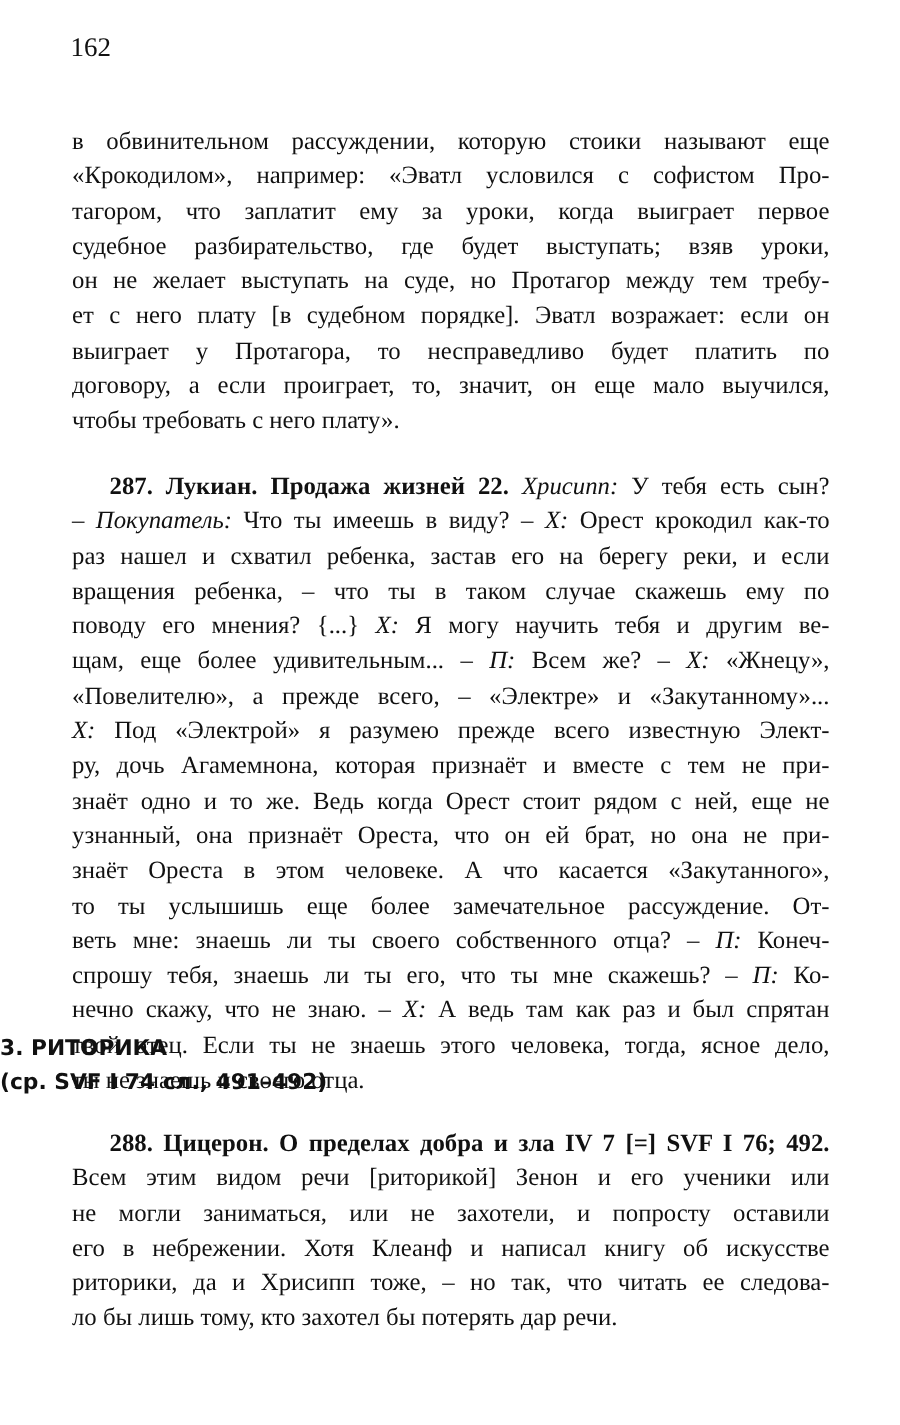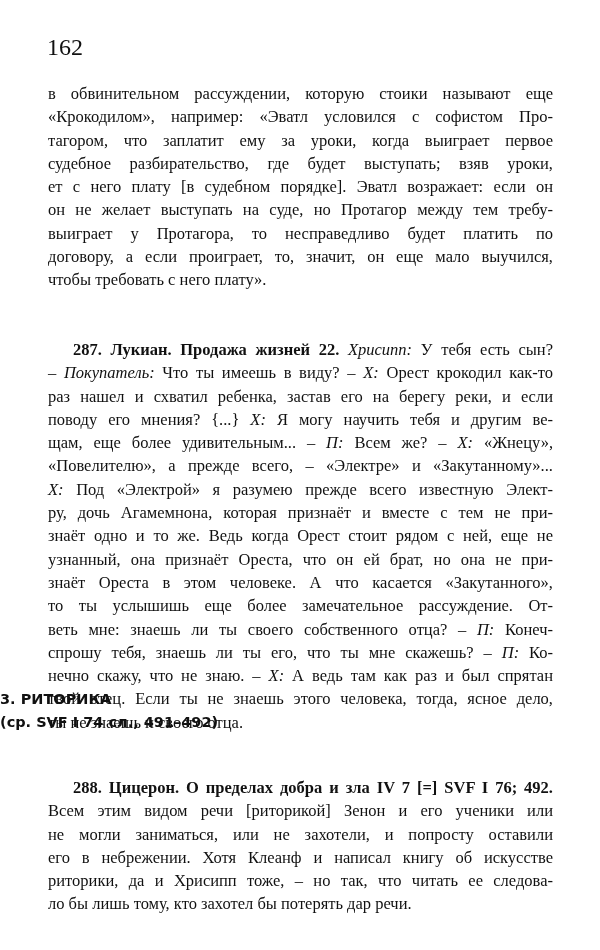--- a/index.html
+++ b/index.html
@@ -1,62 +1,63 @@
 <!DOCTYPE html>
 <html><head>
   <meta charset="utf-8">
   <style>
     html, body { margin: 0; padding: 0; background: #ffffff; }
     body { width: 600px; height: 950px; position: relative; overflow: hidden;
            font-family: "Liberation Serif", "DejaVu Serif", serif; color: #111; }
-    .page-number { position: absolute; left: 47px; top: 34px; font-size: 24px; }
+    .page-number { position: absolute; left: 47px; top: 21px; font-size: 18px; }
     .block { position: absolute; left: 48px; width: 505px; }
     .line { display: block; font-size: 16.5px; line-height: 23.3px; height: 23.3px;
             text-align: justify; text-align-last: justify; white-space: nowrap; overflow: visible; }
     .line.last { text-align-last: left; }
     .line .inner { display: inline-block; width: 100%; text-align: justify; text-align-last: justify; white-space: normal; }
     .line.last .inner { text-align-last: left; }
-    .indent { padding-left: 25px; margin-top: 26px; }
+    .indent { padding-left: 25px; }
     b.ref { font-weight: bold; }
     i.sp { font-style: italic; }
     .heading { position: absolute; left: 0; width: 600px; text-align: left;
                font-family: "DejaVu Sans", "Liberation Sans", sans-serif; font-weight: bold;
                font-size: 14.5px; }
   </style>
 </head>
 <body>
 
 <div class="page-number">162</div>
 
 <div class="block" style="top:82px;">
   <span class="line"><span class="inner">в обвинительном рассуждении, которую стоики называют еще</span></span>
   <span class="line"><span class="inner">«Крокодилом», например: «Эватл условился с софистом Про-</span></span>
   <span class="line"><span class="inner">тагором, что заплатит ему за уроки, когда выиграет первое</span></span>
   <span class="line"><span class="inner">судебное разбирательство, где будет выступать; взяв уроки,</span></span>
+  <span class="line"><span class="inner">он не желает выступать на суде, но Протагор между тем требу-</span></span>
   <span class="line"><span class="inner">ет с него плату [в судебном порядке]. Эватл возражает: если он</span></span>
-  <span class="line"><span class="inner">он не желает выступать на суде, но Протагор между тем требу-</span></span>
   <span class="line"><span class="inner">выиграет у Протагора, то несправедливо будет платить по</span></span>
   <span class="line"><span class="inner">договору, а если проиграет, то, значит, он еще мало выучился,</span></span>
   <span class="line last"><span class="inner">чтобы требовать с него плату».</span></span>
 </div>
 
 <div class="block" style="top:312px;">
   <span class="line indent"><span class="inner">
     <b class="ref">287. Лукиан. Продажа жизней 22.</b>
     <i class="sp">Хрисипп:</i>
     <span>У тебя есть сын?</span>
   </span></span>
   <span class="line"><span class="inner">
     <span>–</span>
     <i class="sp">Покупатель:</i>
     <span>Что ты имеешь в виду? –</span>
     <i class="sp">Х:</i>
     <span>Орест крокодил как-то</span>
   </span></span>
   <span class="line"><span class="inner">раз нашел и схватил ребенка, застав его на берегу реки, и если</span></span>
+  <span class="line"><span class="inner">вращения ребенка, – что ты в таком случае скажешь ему по</span></span>
   <span class="line"><span class="inner">
     <span>поводу его мнения? {...}</span>
     <i class="sp">Х:</i>
     <span>Я могу научить тебя и другим ве-</span>
   </span></span>
   <span class="line"><span class="inner">
     <span>щам, еще более удивительным... –</span>
     <i class="sp">П:</i>
     <span>Всем же? –</span>
     <i class="sp">Х:</i>

